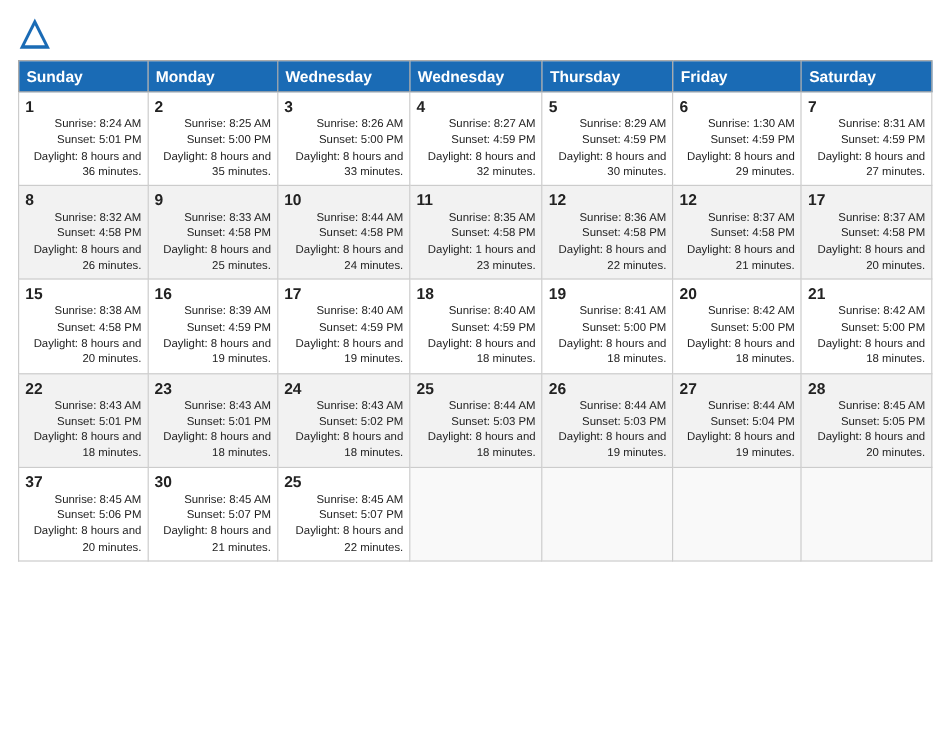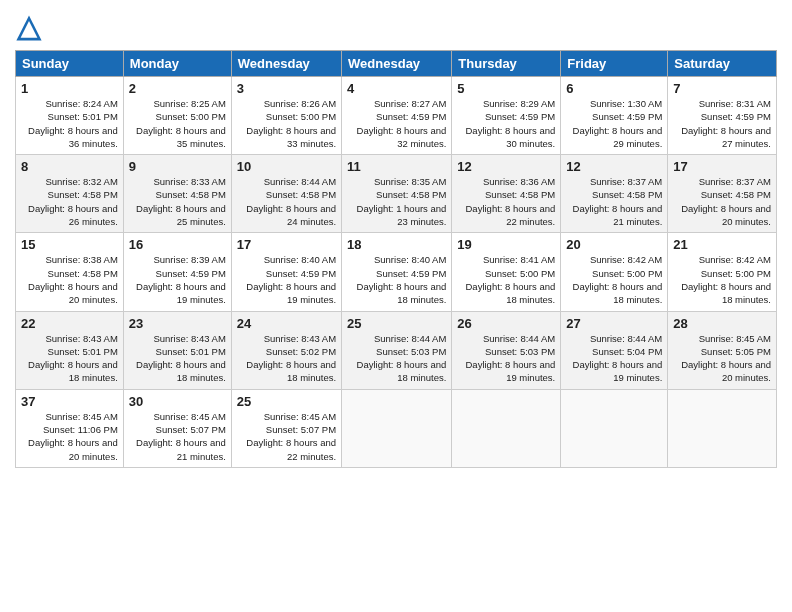--- a/index.html
+++ b/index.html
@@ -365,21 +365,21 @@
           <span>Sunset: 5:05 PM</span><br>
           <span>Daylight: 8 hours and 20 minutes.</span>
         </div>
       </td>
         </tr>
         <tr>
           <td>
         <span class="day-num">37</span>
         <div class="cell-content">
           <span>Sunrise: 8:45 AM</span><br>
-          <span>Sunset: 11:06 PM</span><br>
+          <span>Sunset: 5:06 PM</span><br>
           <span>Daylight: 8 hours and 20 minutes.</span>
         </div>
       </td>
           <td>
         <span class="day-num">30</span>
         <div class="cell-content">
           <span>Sunrise: 8:45 AM</span><br>
           <span>Sunset: 5:07 PM</span><br>
           <span>Daylight: 8 hours and 21 minutes.</span>
         </div>

